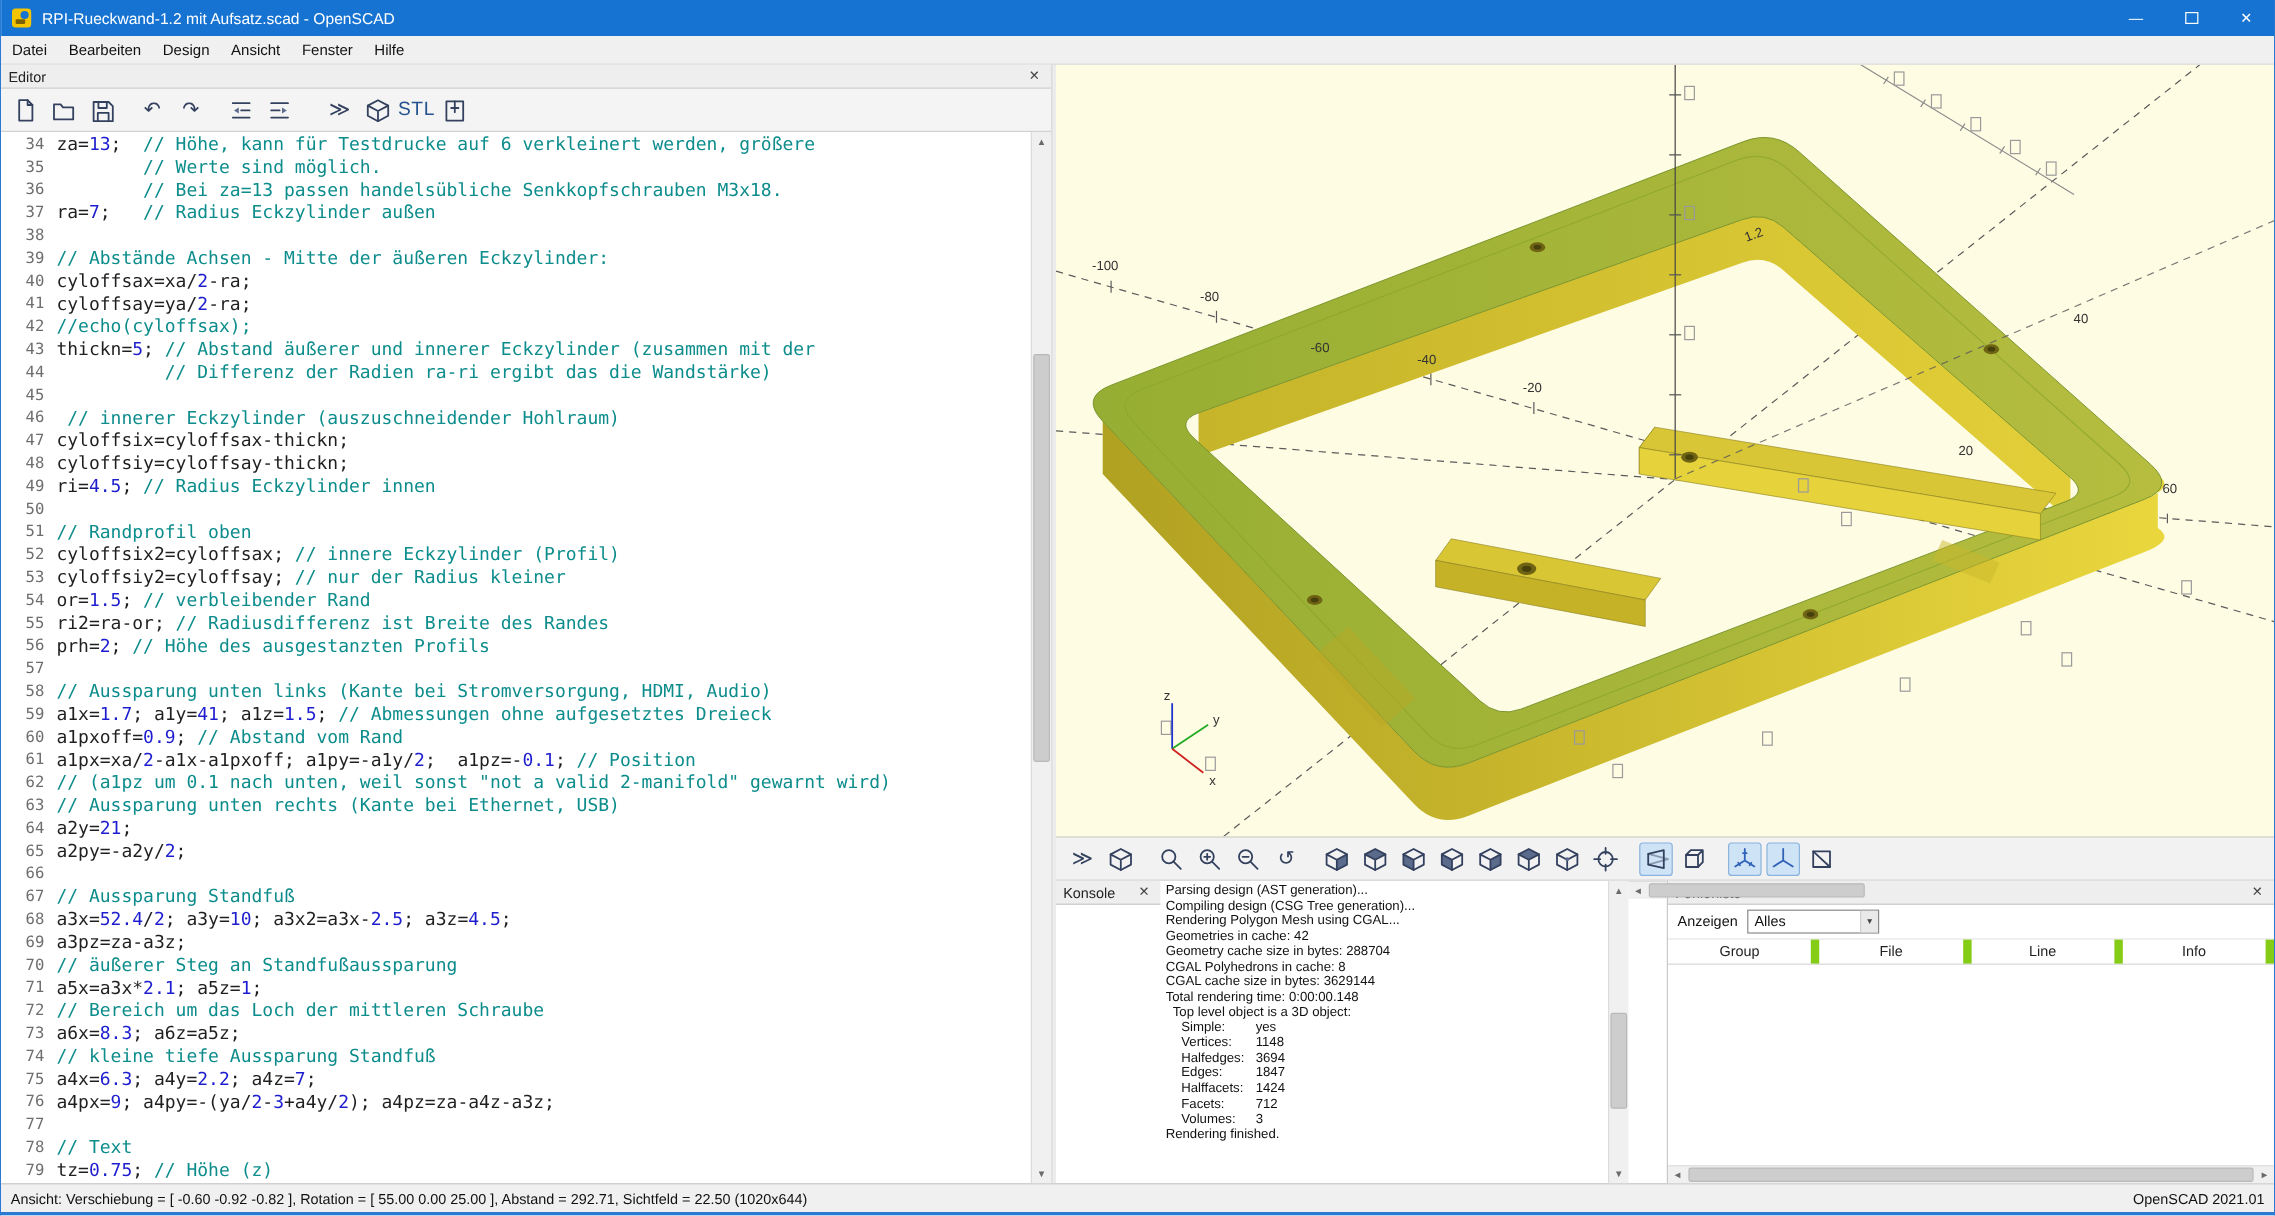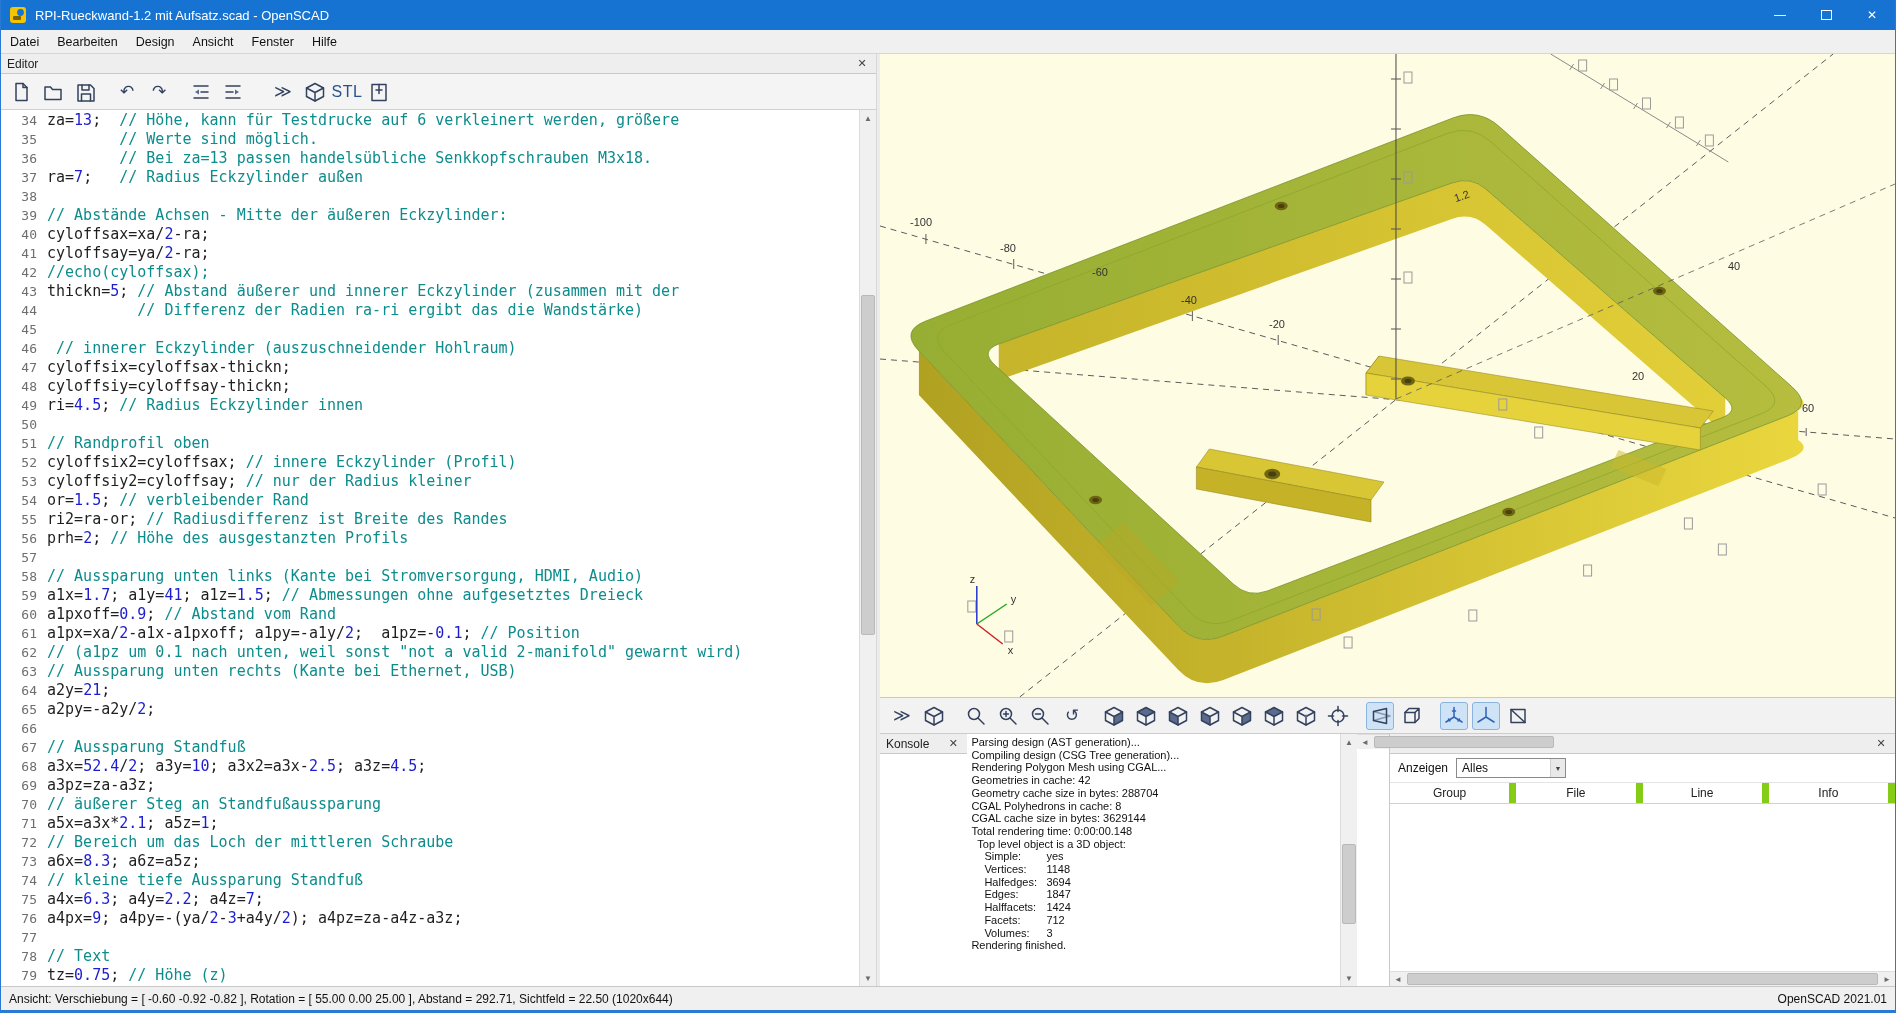--- a/index.html
+++ b/index.html
@@ -310,21 +310,21 @@
             <line x1="97" y1="570" x2="127" y2="550" stroke="#22aa22"></line>
             <line x1="97" y1="570" x2="123" y2="590" stroke="#cc2222"></line>
             <text x="128" y="600" font-size="11" fill="#333" stroke="none">x</text>
             <text x="131" y="549" font-size="11" fill="#333" stroke="none">y</text>
             <text x="90" y="529" font-size="11" fill="#333" stroke="none">z</text>
           </g>
         </svg>
         <div id="vp-labels">
             <span style="left: 30px; top: 162px;">-100</span>
             <span style="left: 120px; top: 188px;">-80</span>
-            <span style="left: 212px; top: 212px;">-60</span>
+            <span style="left: 212px; top: 230px;">-60</span>
             <span style="left: 301px; top: 240px;">-40</span>
             <span style="left: 389px; top: 264px;">-20</span>
             <span style="left: 848px; top: 206px;">40</span>
             <span style="left: 752px; top: 316px;">20</span>
             <span style="left: 922px; top: 348px;">60</span>
             <span style="left: 574px; top: 136px; transform: rotate(-20deg);">1.2</span>
           </div>
       </div>
 
       <div class="vp-toolbar" id="vp-toolbar">

